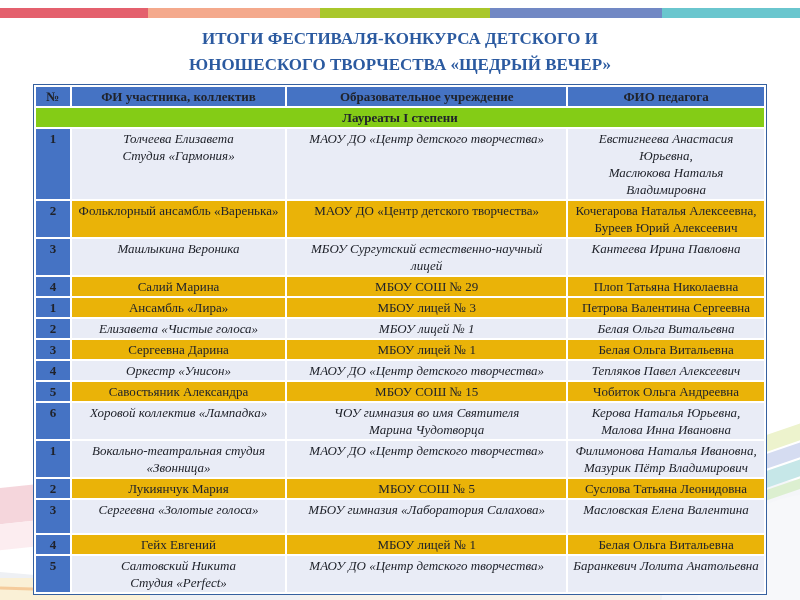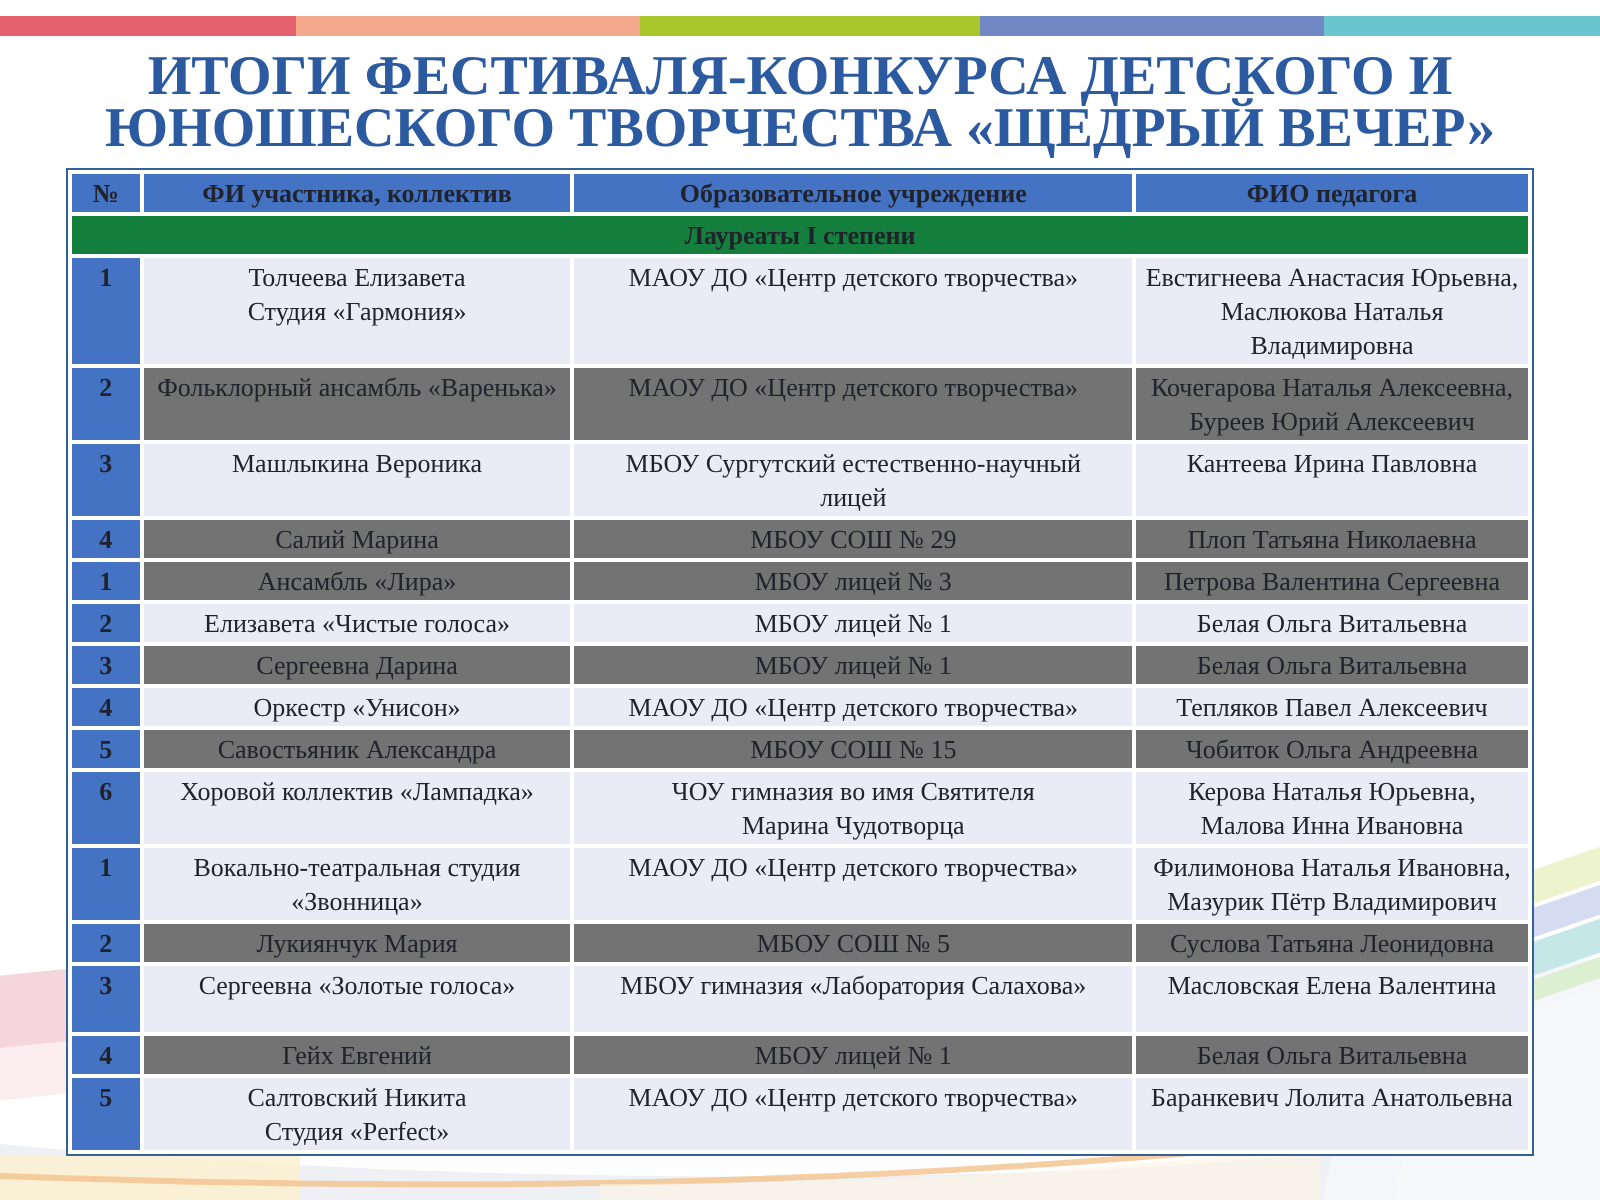--- a/index.html
+++ b/index.html
@@ -15,21 +15,21 @@
   .stripe > div { height: 100%; }
   .stripe > div:nth-child(1){ width:148px; }
   .stripe > div:nth-child(2){ width:172px; }
   .stripe > div:nth-child(3){ width:170px; }
   .stripe > div:nth-child(4){ width:172px; }
   .stripe > div:nth-child(5){ width:138px; }
   
   .title {
     position: absolute; top: 26px; left: 40px; width: 720px;
     text-align: center;
-    font-size: 28px; font-weight: bold; line-height: 26px;
+    font-size: 17px; font-weight: bold; line-height: 26px;
     color: #2b5aa0;
     white-space: pre-line;
   }
   
   .bg-decor { position: absolute; left: 0; top: 0; width: 800px; height: 600px; z-index: 0; }
   
   table.results {
     position: absolute; left: 33px; top: 84px; width: 734px;
     border-collapse: separate; border-spacing: 2px;
     background: #ffffff;
@@ -41,28 +41,28 @@
     padding: 1px 4px;
     text-align: center; vertical-align: top;
     color: #20232b;
     white-space: pre-line;
   }
   td.hdr {
     background: #4573c4; color: #ffffff; font-weight: bold;
     padding: 2px 4px;
   }
   td.section {
-    background: #15803d; color: #ffffff; font-weight: bold;
+    background: #84cc16; color: #ffffff; font-weight: bold;
     line-height: 15px; padding: 2px 4px;
   }
   td.num {
     background: #4573c4; color: #ffffff; font-weight: bold;
   }
-  tr.light td.cell { background: #e9ecf6; }
-  tr.dark  td.cell { background: #737373; }
+  tr.light td.cell { background: #e9ecf6; font-style: italic; }
+  tr.dark  td.cell { background: #eab308; }
   tr.tall td { height: 33px; }
 </style>
 </head>
 <body>
 
 <svg class="bg-decor" viewBox="0 0 800 600">
 
   <path d="M0,600 L0,572 C150,586 340,592 520,586 C660,581 750,566 800,552 L800,600 Z" fill="#eef0f4"></path>
 
   <circle cx="800" cy="620" r="140" fill="#f5f6f9"></circle>

